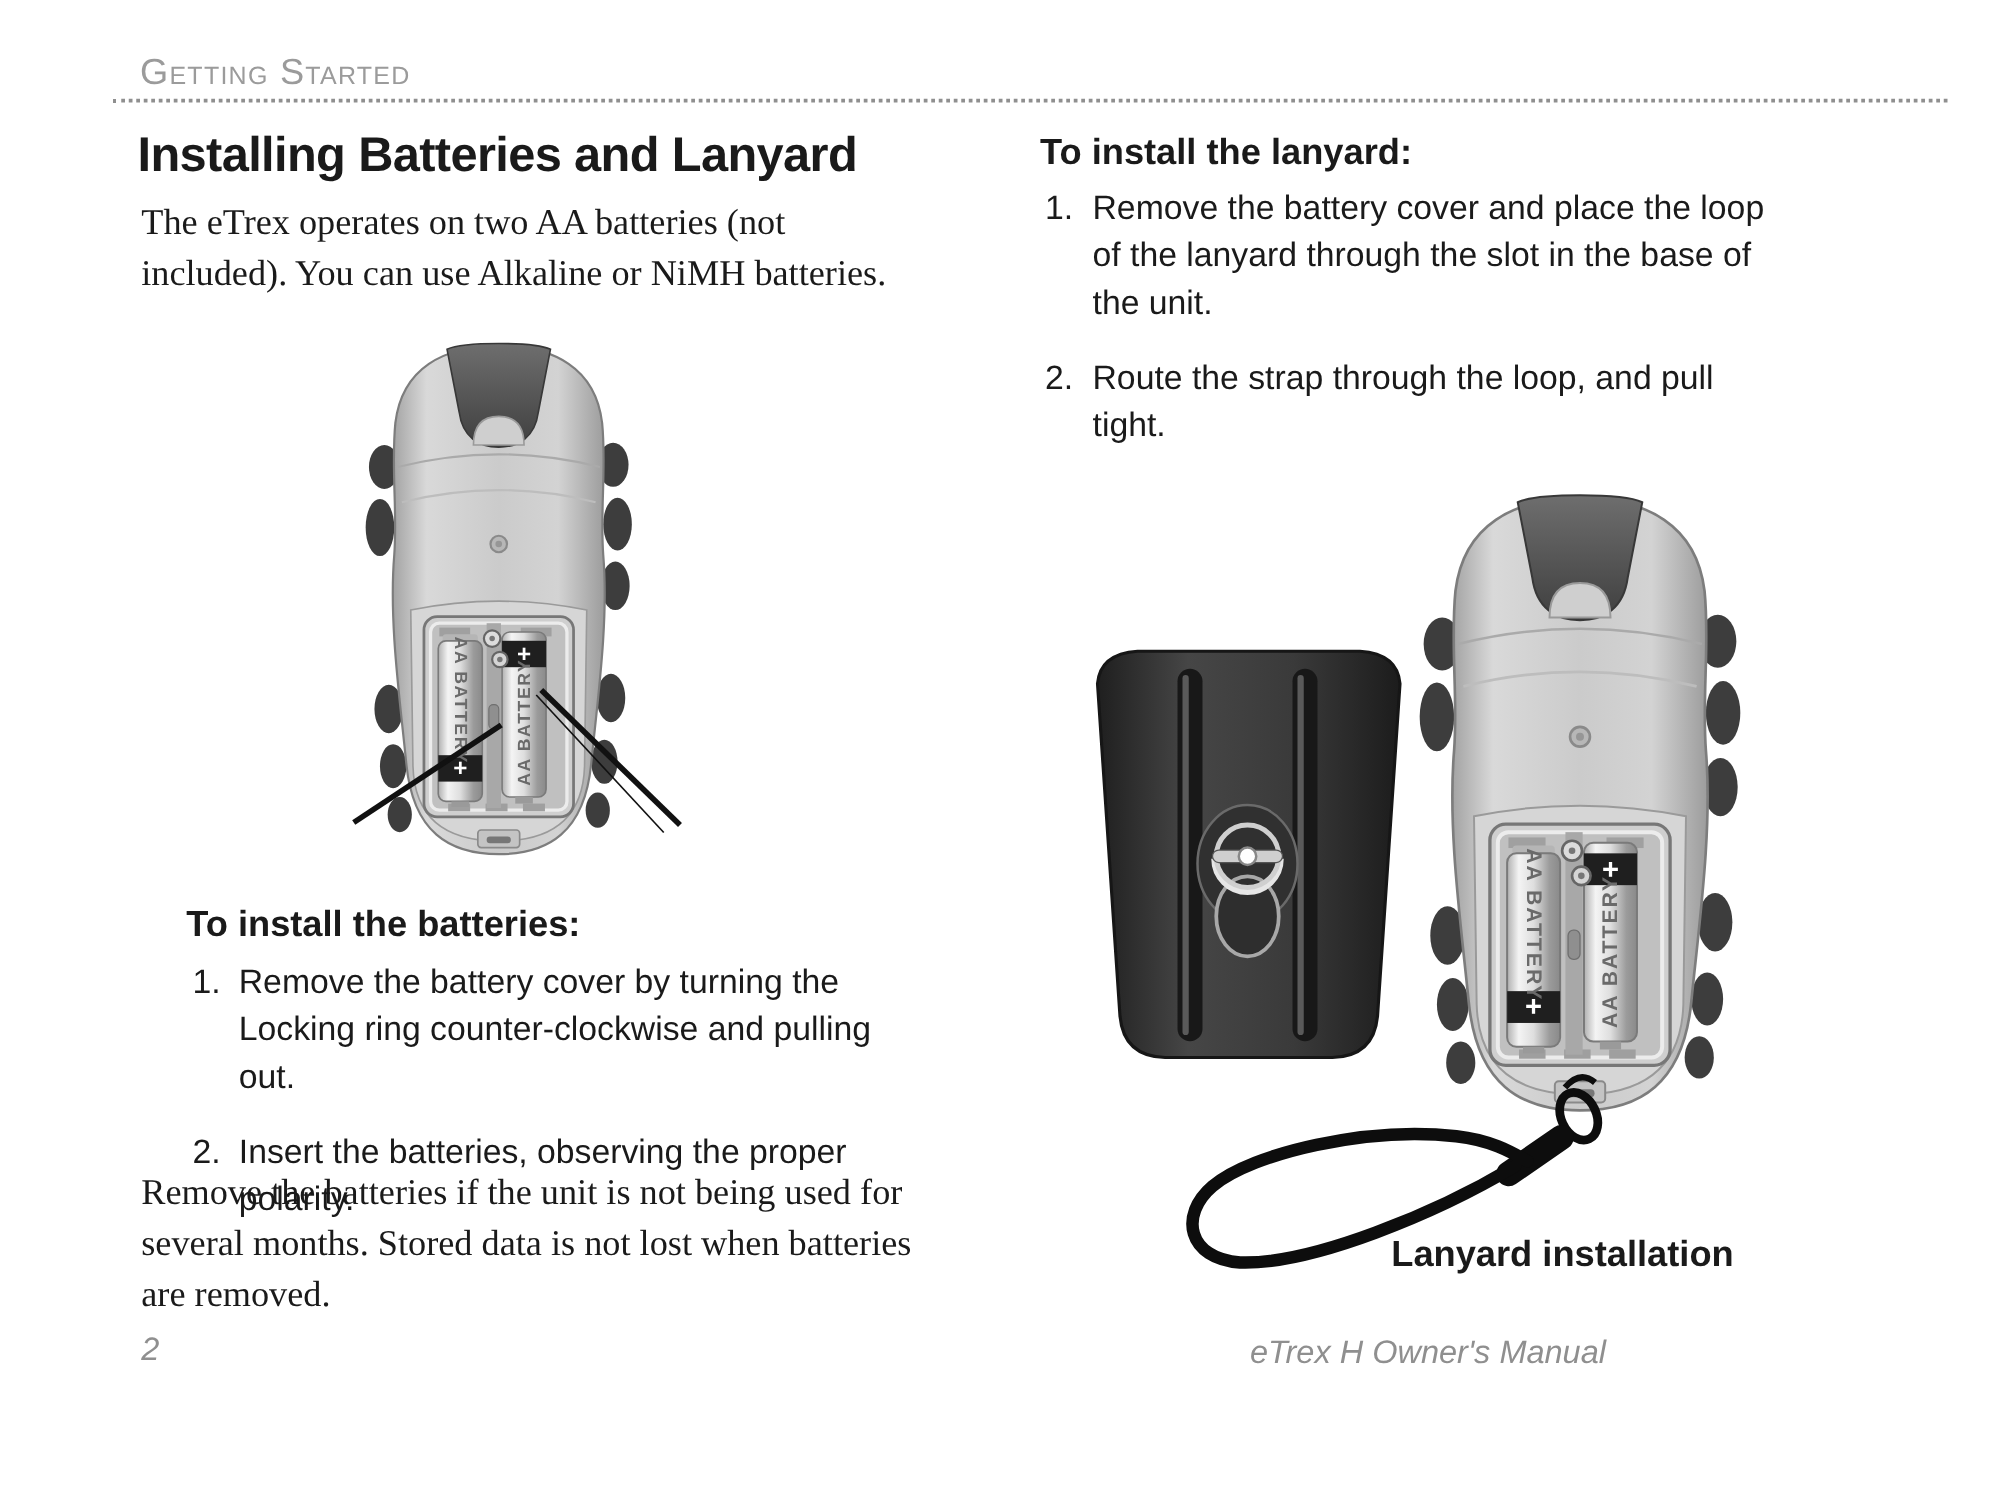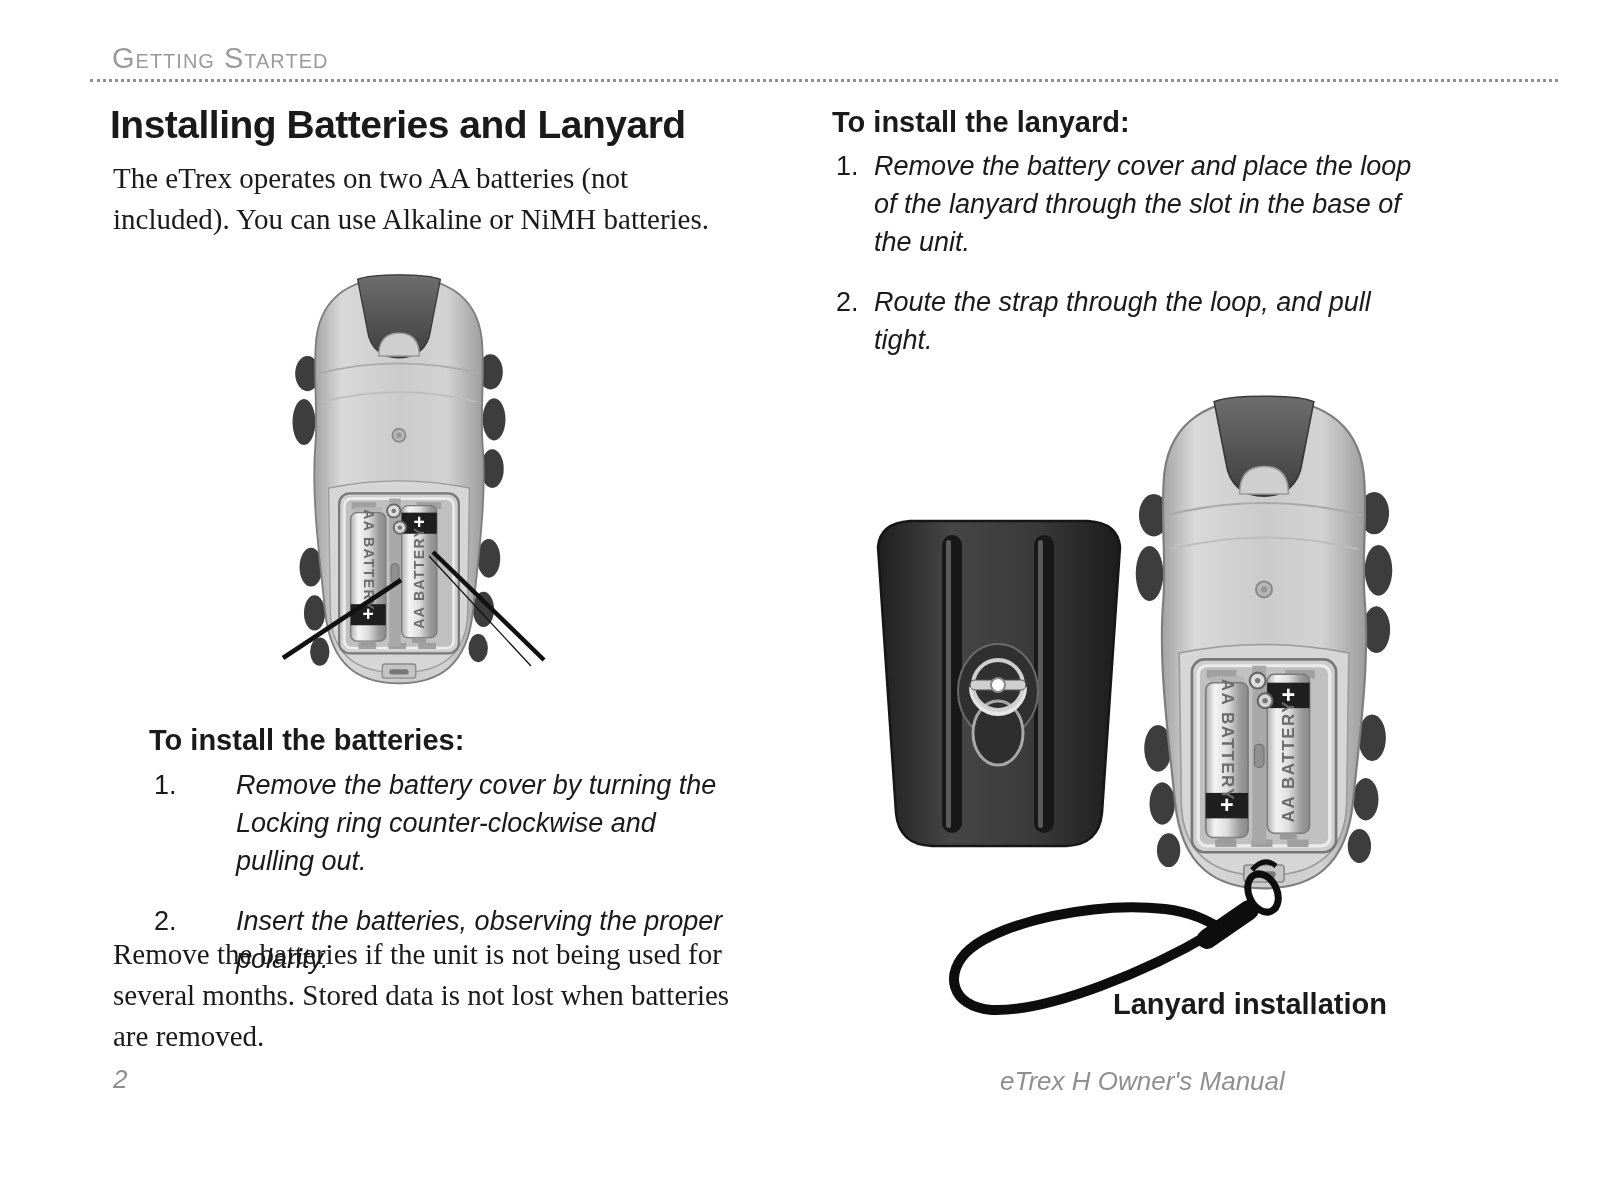--- a/index.html
+++ b/index.html
@@ -19,22 +19,22 @@
   .note{left:113px;top:934px;width:644px;}
   .subhead{font-size:29px;font-weight:bold;}
   .sub-bat{left:149px;top:724px;}
   .sub-lan{left:832px;top:106px;}
   .steps{display:flex;flex-direction:column;row-gap:22px;}
   .steps-bat{left:154px;top:766px;width:586px;}
   .steps-lan{left:836px;top:147px;width:600px;}
   .step{display:flex;font-size:27px;line-height:1.41;}
   .step .n{flex:0 0 37px;}
   .steps-lan .step .n{flex:0 0 38px;}
-  .step .t{flex:1;font-style:italic;}
-  .steps-bat .step .t{max-width:562px;margin-left:45px;}
+  .step .t{flex:1;}
+  .steps-bat .step .t{max-width:562px;}
   .steps-lan .step .t{max-width:586px;}
   .figlabel{
     font-size:26px;font-style:italic;text-align:center;line-height:1.3;
     white-space:pre-line;color:#1a1a1a;
   }
   .lab-lock{left:152px;top:608px;width:150px;}
   .lab-comp{left:500px;top:634px;width:186px;}
   .caption{left:1113px;top:988px;font-size:29px;font-weight:bold;}
   .pagenum{left:113px;top:1064px;font-size:26px;font-style:italic;color:#8f8f8f;}
   .footer{left:1000px;top:1066px;width:422px;font-size:26px;font-style:italic;color:#8f8f8f;}

